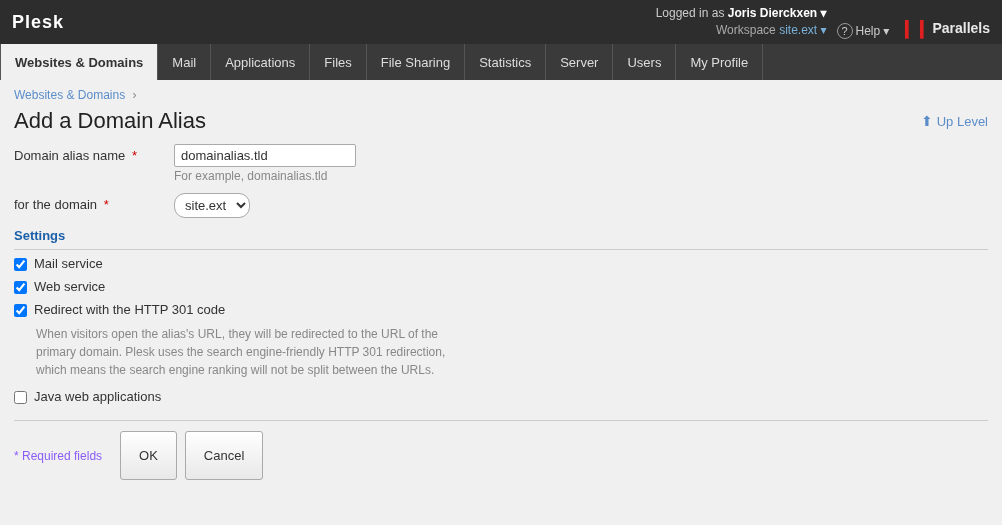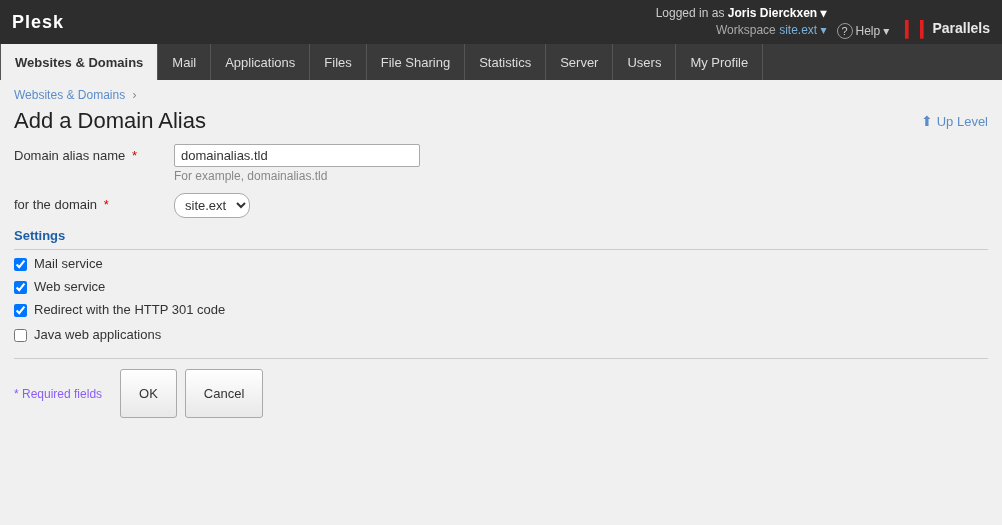--- a/index.html
+++ b/index.html
@@ -77,21 +77,21 @@
 
     
     .form-row { display: flex; align-items: flex-start; margin-bottom: 10px; }
     .form-label { width: 160px; min-width: 160px; padding-top: 4px; font-size: 13px; color: #333; }
     .required-star { color: #c00; margin-left: 3px; }
     .form-control-wrap { flex: 1; }
     .text-input {
       border: 1px solid #aaa;
       padding: 3px 6px;
       font-size: 13px;
-      width: 246px;
+      width: 182px;
       background: #fff;
       color: #333;
       outline: none;
       border-radius: 2px;
     }
     .hint-text { font-size: 12px; color: #888; margin-top: 2px; }
     select.domain-select {
       border: 1px solid #aaa;
       padding: 3px 6px;
       font-size: 13px;
@@ -254,20 +254,21 @@
     <div class="checkbox-row">
       <input type="checkbox" checked="" id="web-service-cb" style="">
       <label for="web-service-cb" class="checkbox-label">Web service</label>
     </div>
 
     <div>
       <div class="checkbox-row">
         <input type="checkbox" checked="" id="redirect-cb" style="">
         <label for="redirect-cb" class="checkbox-label">Redirect with the HTTP 301 code</label>
       </div>
+      <div class="checkbox-desc">When visitors open the alias's URL, they will be redirected to the URL of the primary domain. Plesk uses the search engine-friendly HTTP 301 redirection, which means the search engine ranking will not be split between the URLs.</div>
     </div>
 
     <div class="checkbox-row" style="margin-top:10px;">
       <input type="checkbox" id="java-web-cb" style="">
       <label for="java-web-cb" class="checkbox-label">Java web applications</label>
     </div>
 
     <hr class="footer-divider">
 
     <div id="form-footer">

